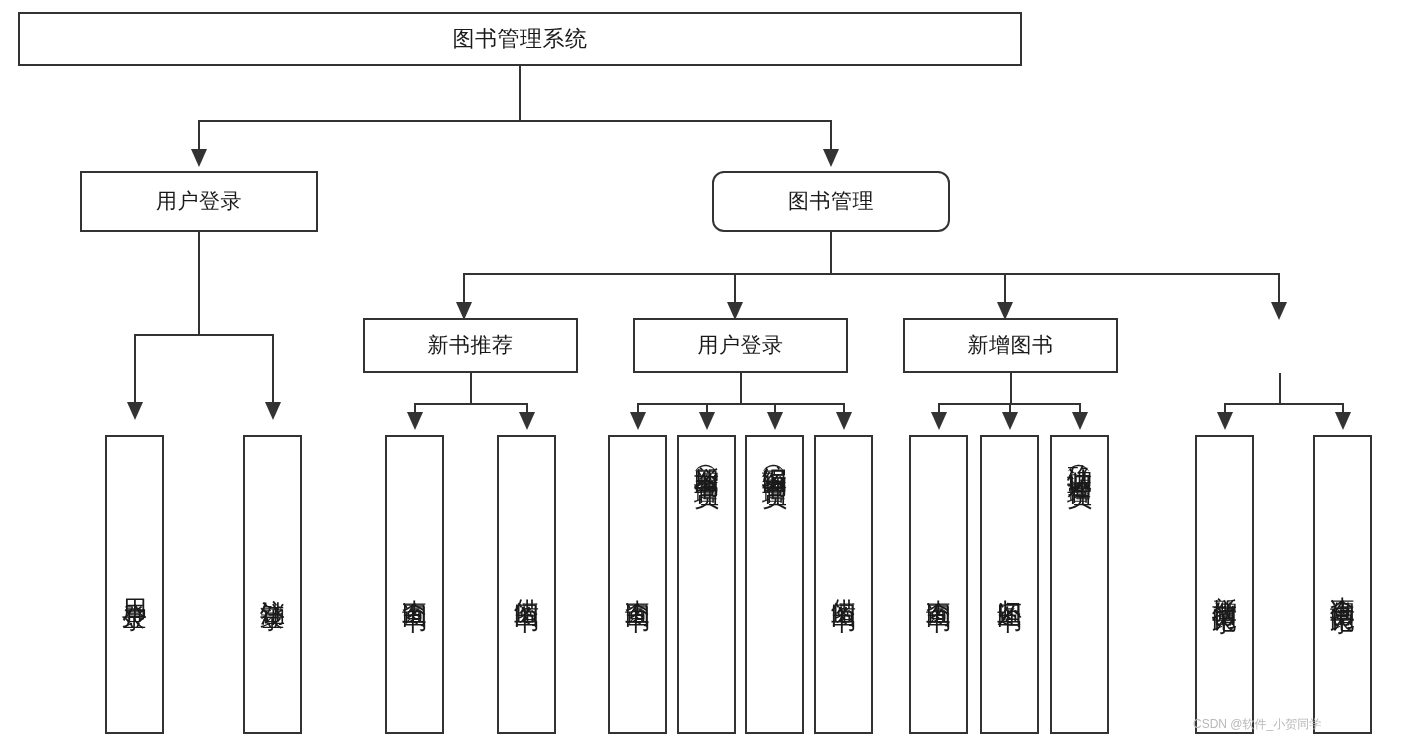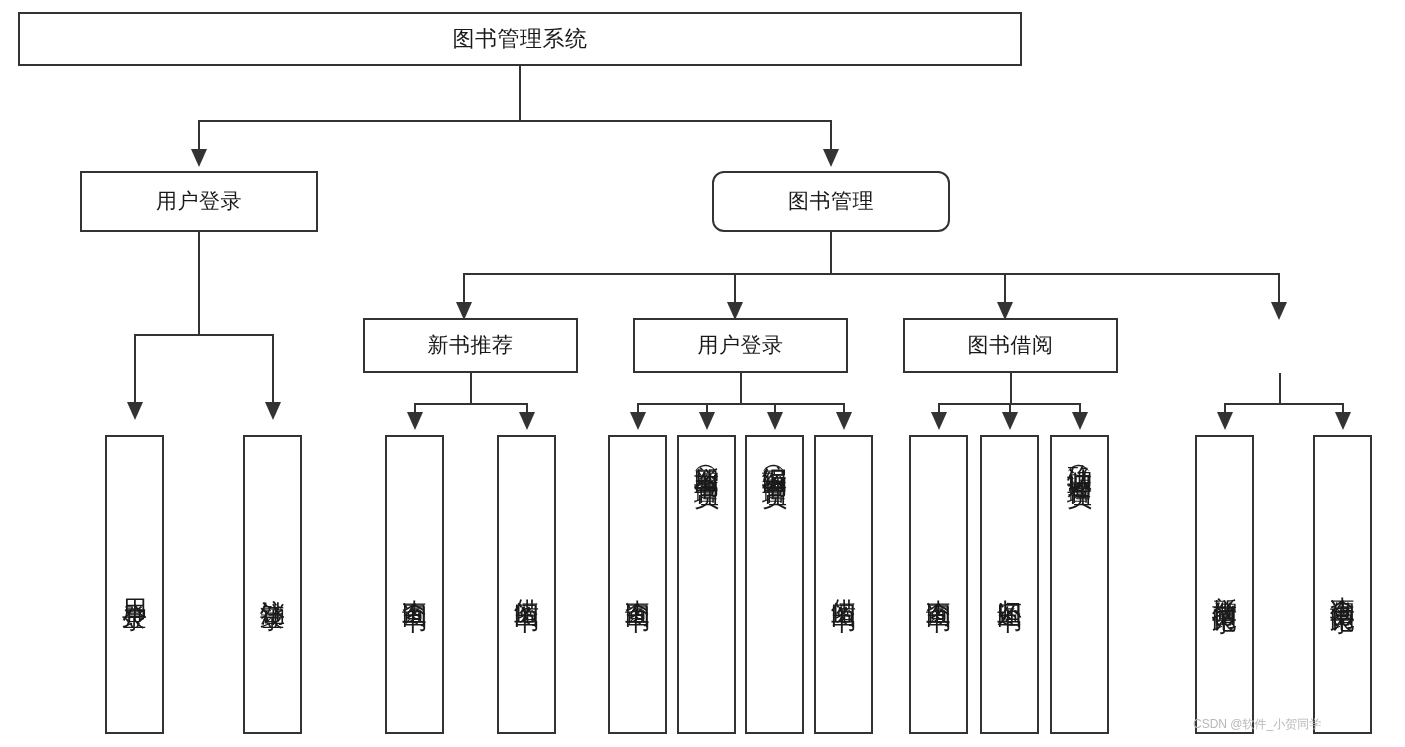--- a/index.html
+++ b/index.html
@@ -128,21 +128,21 @@
   <div class="seg v" style="left:1278px; top:273px; height:33px;"></div>
   <div class="arrow" style="left:1271px; top:302px;"></div>
 
   <div class="node horiz" style="left:363px; top:318px; width:215px; height:55px;">
     <span class="label">新书推荐</span>
   </div>
   <div class="node horiz" style="left:633px; top:318px; width:215px; height:55px;">
     <span class="label">用户登录</span>
   </div>
   <div class="node horiz" style="left:903px; top:318px; width:215px; height:55px;">
-    <span class="label">图书借阅</span>
+    <span class="label">新增图书</span>
   </div>
 
   <div class="seg v" style="left:470px; top:373px; height:32px;"></div>
   <div class="seg h" style="left:414px; top:403px; width:114px;"></div>
   <div class="seg v" style="left:414px; top:403px; height:12px;"></div>
   <div class="arrow" style="left:407px; top:412px;"></div>
   <div class="seg v" style="left:526px; top:403px; height:12px;"></div>
   <div class="arrow" style="left:519px; top:412px;"></div>
 
   <div class="seg v" style="left:740px; top:373px; height:32px;"></div>

